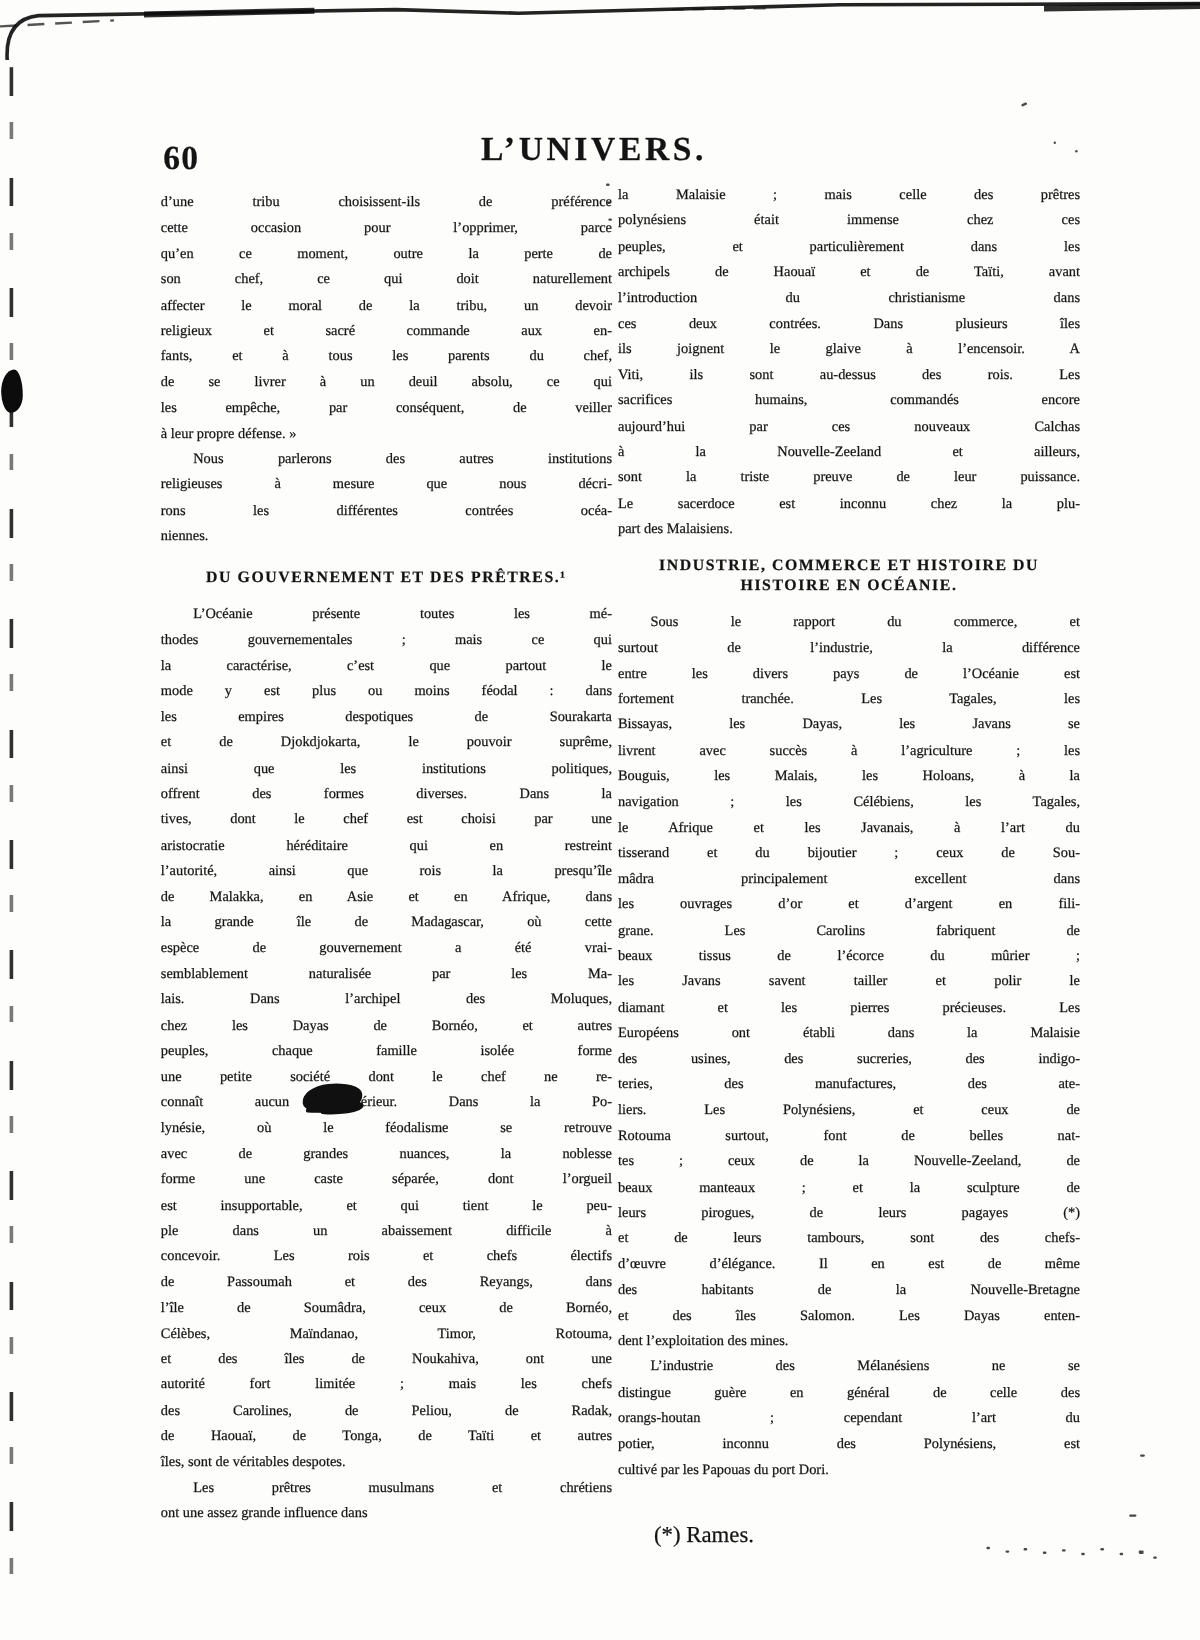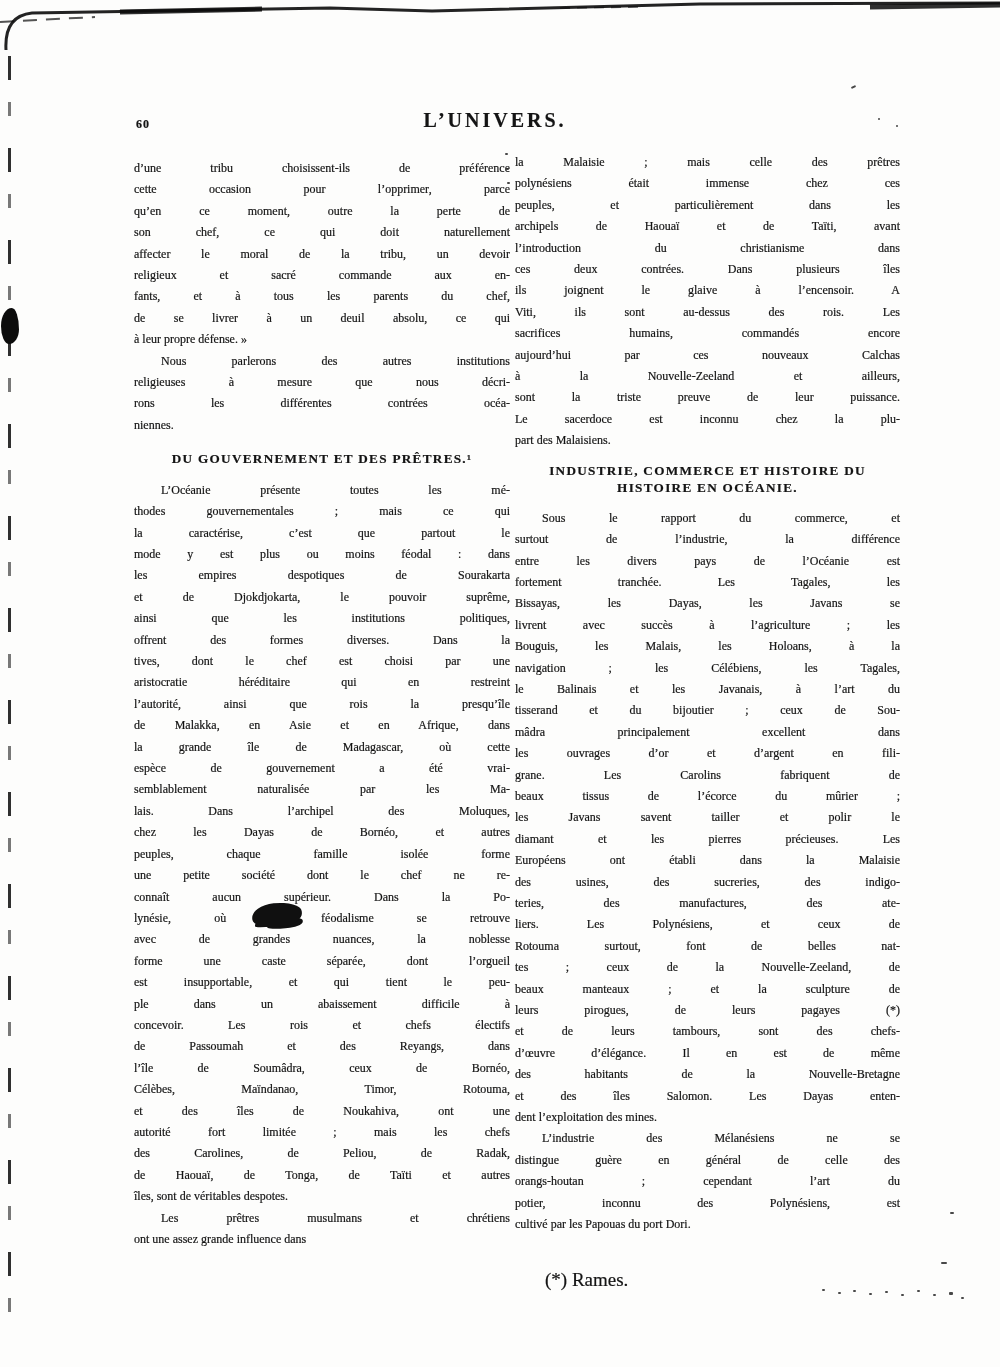--- a/index.html
+++ b/index.html
@@ -4,22 +4,22 @@
 <style>
   html,body { margin:0; padding:0; background:#ffffff; }
   .page {
     position:relative; width:1000px; height:1367px;
     background:#fdfdfc; overflow:hidden;
     font-family:"Liberation Serif","DejaVu Serif",serif;
     color:#141414;
   }
   .page * { -webkit-text-stroke:0.22px rgba(20,20,20,.85); }
 
-  .page-number { position:absolute; left:136px; top:117px; font-size:12px; font-weight:bold; letter-spacing:1px; }
-  .running-head { position:absolute; left:0; top:109px; width:990px; text-align:center; font-size:20px; font-weight:bold; letter-spacing:3px; }
+  .page-number { position:absolute; left:136px; top:117px; font-size:28px; font-weight:bold; letter-spacing:1px; }
+  .running-head { position:absolute; left:0; top:109px; width:990px; text-align:center; font-size:28px; font-weight:bold; letter-spacing:3px; }
 
   .col { position:absolute; }
   .col-left  { left:134px; top:158px; width:376px; }
   .col-right { left:515px; top:152px; width:385px; }
 
   .block.para { font-size:12px; line-height:21.4px; }
   .line { text-align:justify; text-align-last:justify; }
   .line.last  { text-align-last:left; }
   .line.first { text-indent:27px; }
 
@@ -66,20 +66,21 @@
   <div class="col col-left">
       <div class="block para">
         <div class="line">d’une tribu choisissent-ils de préférence</div>
         <div class="line">cette occasion pour l’opprimer, parce</div>
         <div class="line">qu’en ce moment, outre la perte de</div>
         <div class="line">son chef, ce qui doit naturellement</div>
         <div class="line">affecter le moral de la tribu, un devoir</div>
         <div class="line">religieux et sacré commande aux en-</div>
         <div class="line">fants, et à tous les parents du chef,</div>
         <div class="line">de se livrer à un deuil absolu, ce qui</div>
+        <div class="line">les empêche, par conséquent, de veiller</div>
         <div class="line last">à leur propre défense. »</div>
       </div>
       <div class="block para">
         <div class="line first">Nous parlerons des autres institutions</div>
         <div class="line">religieuses à mesure que nous décri-</div>
         <div class="line">rons les différentes contrées océa-</div>
         <div class="line last">niennes.</div>
       </div>
       <div class="block heading">
         <div class="line last">DU GOUVERNEMENT ET DES PRÊTRES.¹</div>
@@ -148,21 +149,21 @@
       </div>
       <div class="block para">
         <div class="line first">Sous le rapport du commerce, et</div>
         <div class="line">surtout de l’industrie, la différence</div>
         <div class="line">entre les divers pays de l’Océanie est</div>
         <div class="line">fortement tranchée. Les Tagales, les</div>
         <div class="line">Bissayas, les Dayas, les Javans se</div>
         <div class="line">livrent avec succès à l’agriculture ; les</div>
         <div class="line">Bouguis, les Malais, les Holoans, à la</div>
         <div class="line">navigation ; les Célébiens, les Tagales,</div>
-        <div class="line">le Balinais et les Javanais, à l’art du</div>
+        <div class="line">le Afrique et les Javanais, à l’art du</div>
         <div class="line">tisserand et du bijoutier ; ceux de Sou-</div>
         <div class="line">mâdra principalement excellent dans</div>
         <div class="line">les ouvrages d’or et d’argent en fili-</div>
         <div class="line">grane. Les Carolins fabriquent de</div>
         <div class="line">beaux tissus de l’écorce du mûrier ;</div>
         <div class="line">les Javans savent tailler et polir le</div>
         <div class="line">diamant et les pierres précieuses. Les</div>
         <div class="line">Européens ont établi dans la Malaisie</div>
         <div class="line">des usines, des sucreries, des indigo-</div>
         <div class="line">teries, des manufactures, des ate-</div>

